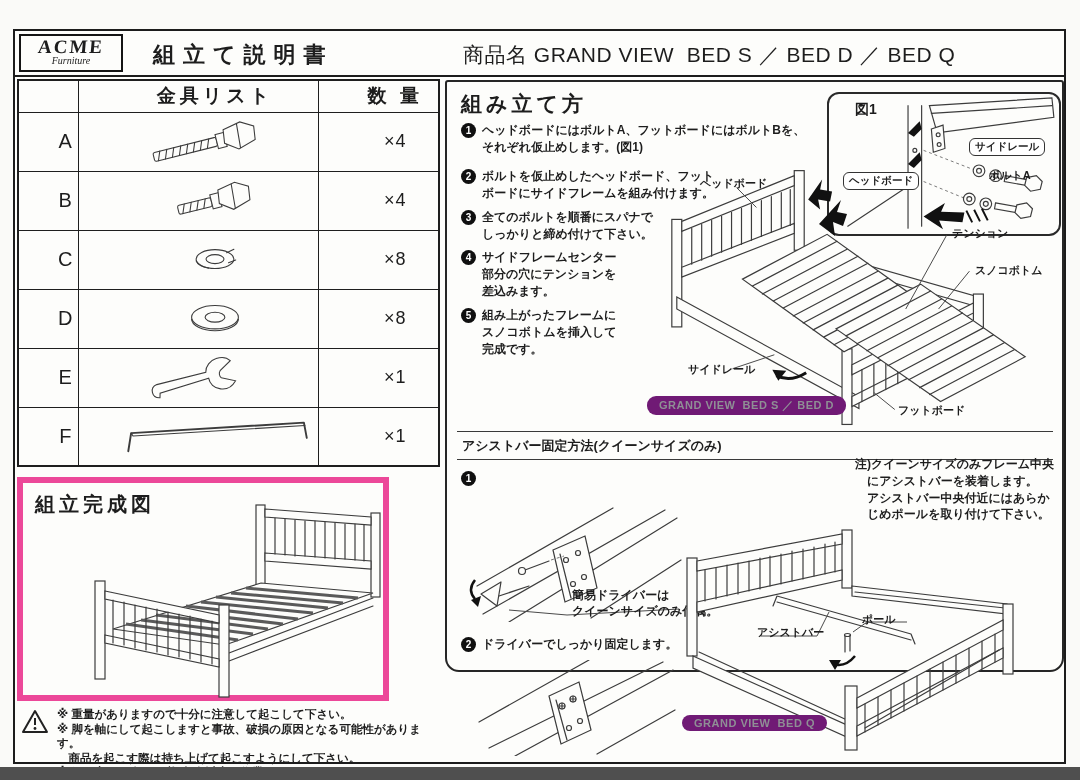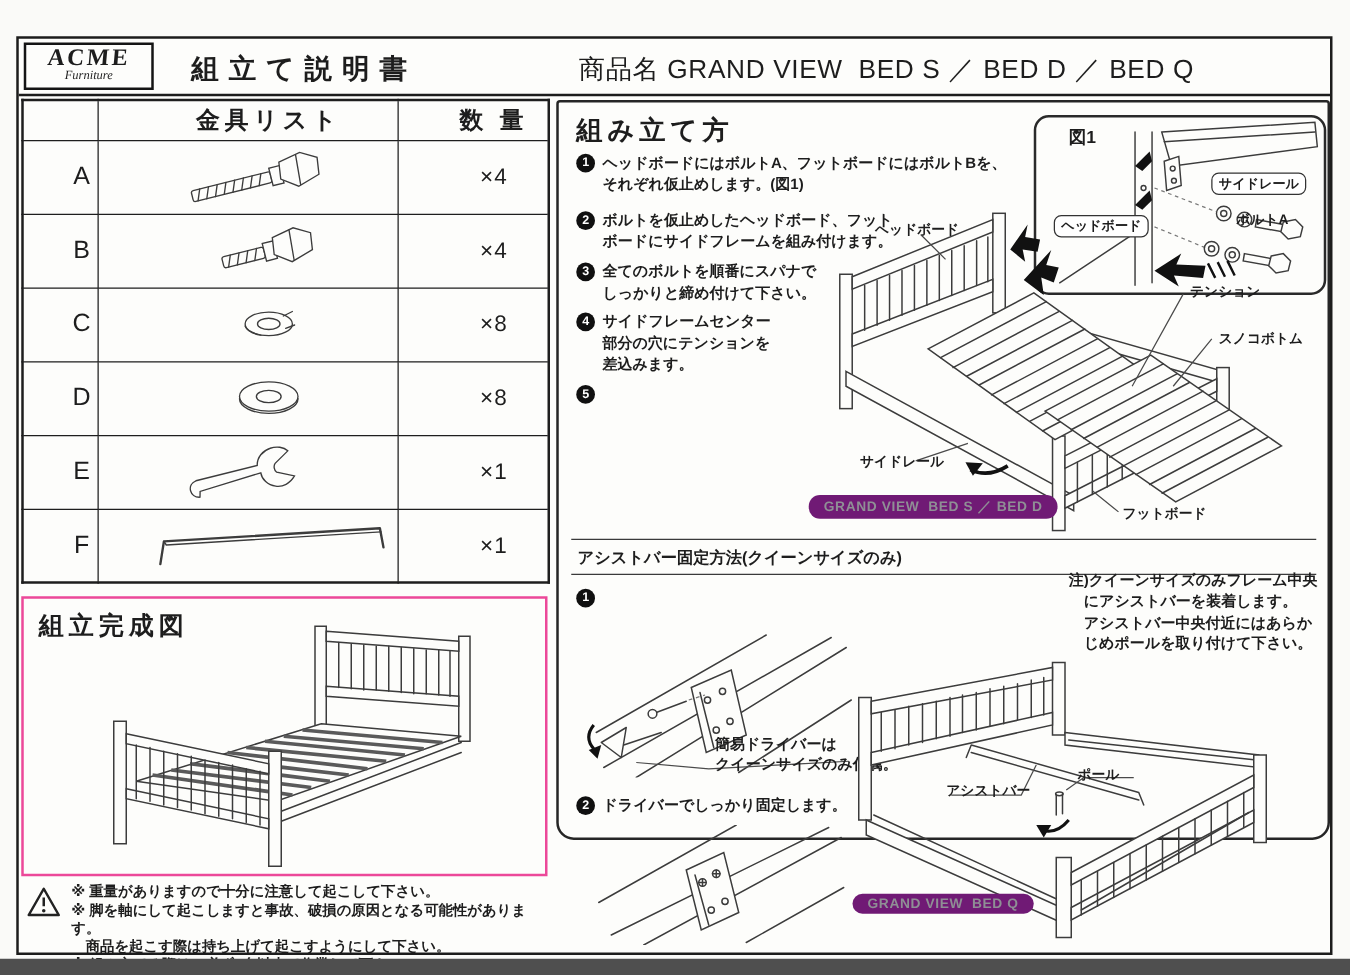--- a/index.html
+++ b/index.html
@@ -19,21 +19,21 @@
   table.parts { position:absolute; left:2px; top:48px; width:421px; border-collapse:collapse; table-layout:fixed; background:#fdfdfb; }
   table.parts, table.parts td, table.parts th { border:1.6px solid #1e1e1e;padding-left:34px; }
   table.parts { border-width:2px; }
   table.parts th { height:32px; font-size:19px; font-weight:600; letter-spacing:4px; }
   table.parts td { height:59px; text-align:center; vertical-align:middle; }
   td.pletter { font-size:20px; font-weight:500; }
   td.pqty { font-size:18px; font-weight:500; letter-spacing:1px; }
   .picon { display:block; margin:0 auto; }
 
   
-  .completed-box { position:absolute; left:2px; top:446px; width:421px; height:224px; border:2px solid #ec4899; background:#fdfdfb; }
+  .completed-box { position:absolute; left:2px; top:446px; width:372px; height:224px; border:6px solid #ec4899; background:#fdfdfb; }
   .completed-title { position:absolute; left:12px; top:8px; font-size:20px; font-weight:600; letter-spacing:4px; }
 
   
   .warnings { position:absolute; left:6px; top:676px; width:420px; display:flex; }
   .warn-tri { flex:0 0 auto; margin-top:2px; }
   .warn-lines { margin-left:8px; font-size:11.5px; font-weight:600; line-height:14.5px; }
   .warn-lines > div { white-space:pre-line; }
 
   
   .right-box { position:absolute; left:430px; top:49px; width:619px; height:592px; border:2px solid #262626; border-radius:3px 3px 14px 14px; background:#fdfdfb; }
@@ -242,20 +242,23 @@
 しっかりと締め付けて下さい。</span>
       </div>
       <div class="step s4">
         <span class="n">4</span>
         <span class="t">サイドフレームセンター
 部分の穴にテンションを
 差込みます。</span>
       </div>
       <div class="step s5">
         <span class="n">5</span>
+        <span class="t">組み上がったフレームに
+スノコボトムを挿入して
+完成です。</span>
       </div>
 
       <div class="fig1">
         <svg width="230" height="140" viewBox="0 0 234 144" style="position:absolute;left:0;top:0;">
           <path class="ln" d="M80,12 L80,138 M94,12 L94,136 M80,95 L18,136"></path>
           <circle class="ln" cx="87" cy="58" r="2"></circle>
             <circle class="ln" cx="87" cy="90" r="2"></circle>
           <polygon class="wood" points="102,12 228,4 230,24 110,40"></polygon>
           <path class="ln" d="M104,20 L228,12"></path>
           <polygon class="wood" points="104,36 116,32 118,56 106,60"></polygon>

